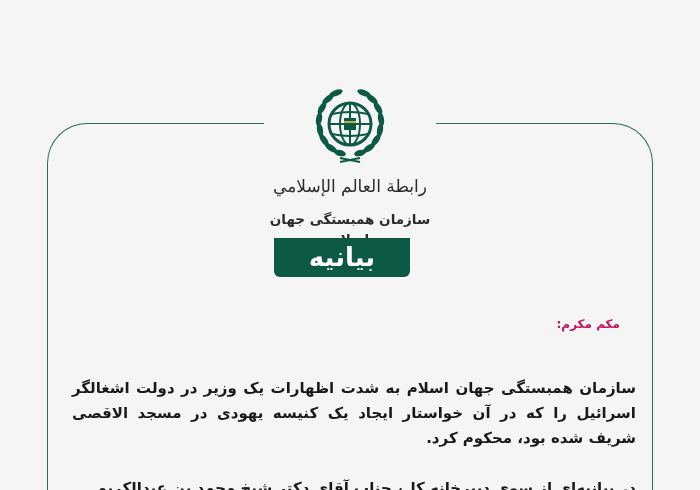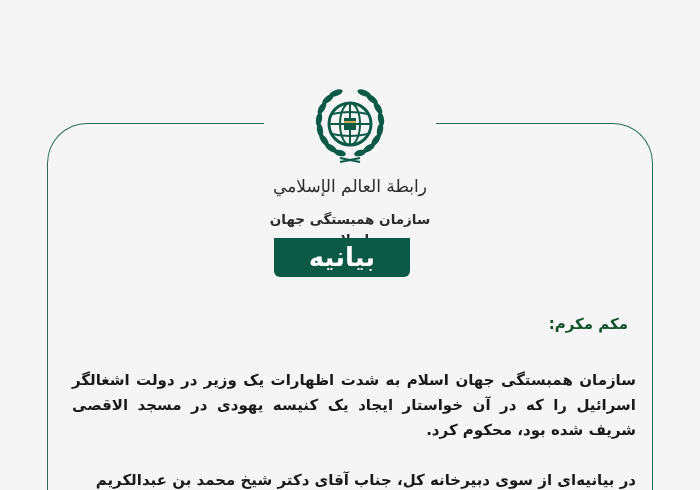--- a/index.html
+++ b/index.html
@@ -97,39 +97,40 @@
       border-radius: 0 0 6px 6px;
       color: #ffffff;
       text-align: center;
       direction: rtl;
       font-size: 26px;
       font-weight: bold;
       line-height: 38px;
     }
     .salutation {
       position: absolute;
-      right: 72px;
+      right: 80px;
       top: 309px;
       direction: rtl;
-      font-size: 15px;
+      font-size: 12px;
       font-weight: bold;
-      color: #14532d;
+      color: #be185d;
       line-height: 30px;
     }
     .paragraph {
       position: absolute;
       left: 72px;
       right: 64px;
       direction: rtl;
       text-align: justify;
       text-align-last: right;
       font-size: 15px;
       font-weight: bold;
       color: #1a1a1a;
       line-height: 25px;
+      margin-top: 8px;
     }
     .p1 { top: 368px; }
     .p2 { top: 468px; }
   </style>
 </head>
 <body>
 
 <div class="frame-line frame-left"></div>
 <div class="frame-top-left"></div>
 <div class="frame-line frame-right"></div>

